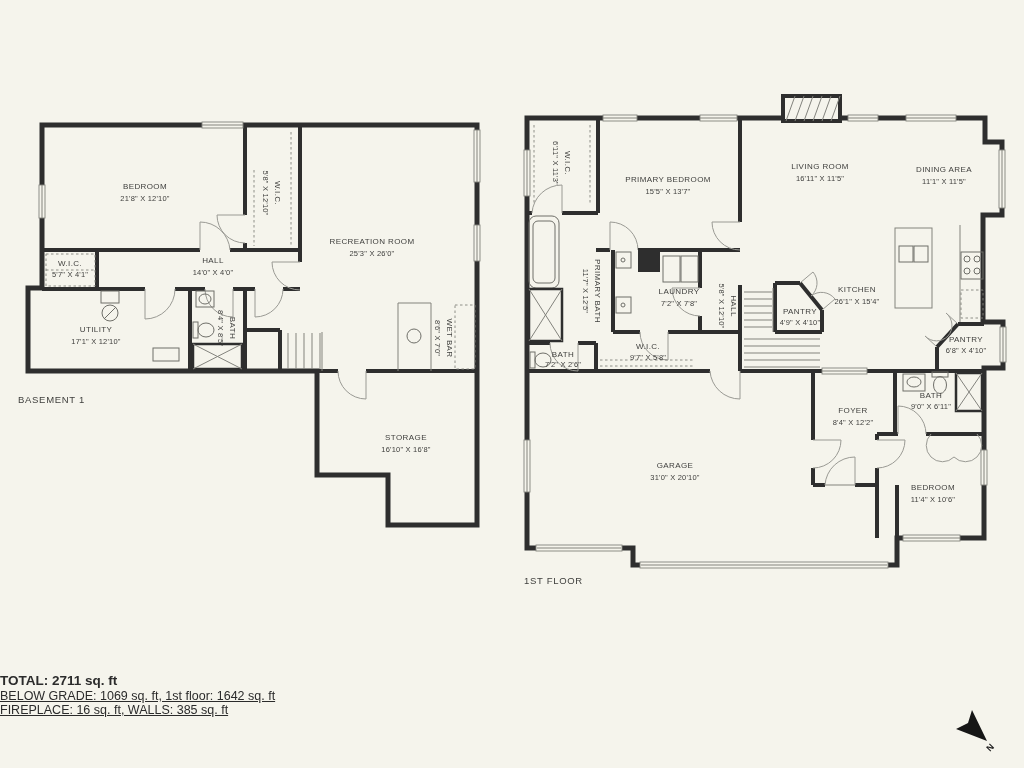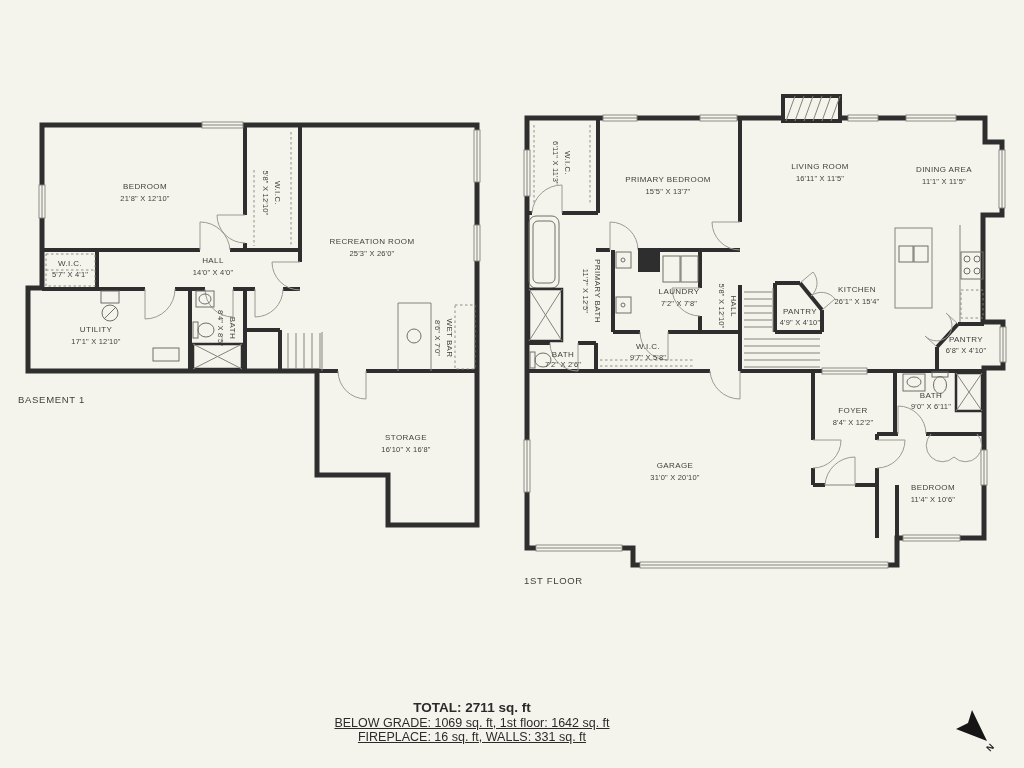--- a/index.html
+++ b/index.html
@@ -20,21 +20,21 @@
   .xbox{stroke:#2e2e2e;stroke-width:2.5;fill:none;}
   .xline{stroke:#83837d;stroke-width:1;fill:none;}
   .fpbox{fill:#f5f4ec;stroke:#2e2e2e;stroke-width:4;}
   
   text{font-family:"Liberation Sans",sans-serif;fill:#3e3e3c;}
   .rn{font-size:8px;letter-spacing:.4px;text-anchor:middle;}
   .rd{font-size:7.5px;letter-spacing:.2px;text-anchor:middle;}
   .flab{font-size:9.5px;letter-spacing:.7px;}
   .north{font-size:9px;font-weight:bold;fill:#222;}
   
-  .summary{position:absolute;left:0;top:701px;width:944px;text-align:center;
+  .summary{position:absolute;left:0;top:674px;width:944px;text-align:left;
            color:#2b2b2b;}
   .summary .total{font-size:13.5px;font-weight:bold;line-height:14.5px;}
   .summary .line{font-size:12.5px;line-height:14.2px;text-decoration:underline;}
 </style>
 </head>
 <body>
 
 <div class="page">
 <svg width="1024" height="768" viewBox="0 0 1024 768">
 
@@ -280,15 +280,15 @@
 
   <g>
     <polygon points="987,741 972,710 968,723 956,729" fill="#161616"></polygon>
     <text class="north" x="990" y="752" transform="rotate(-45 990 752)">N</text>
   </g>
 </svg>
 
 <div class="summary">
   <div class="total">TOTAL: 2711 sq. ft</div>
   <div class="line">BELOW GRADE: 1069 sq. ft, 1st floor: 1642 sq. ft</div>
-  <div class="line">FIREPLACE: 16 sq. ft, WALLS: 331 sq. ft</div>
+  <div class="line">FIREPLACE: 16 sq. ft, WALLS: 385 sq. ft</div>
 </div>
 </div>
 
 </body></html>

